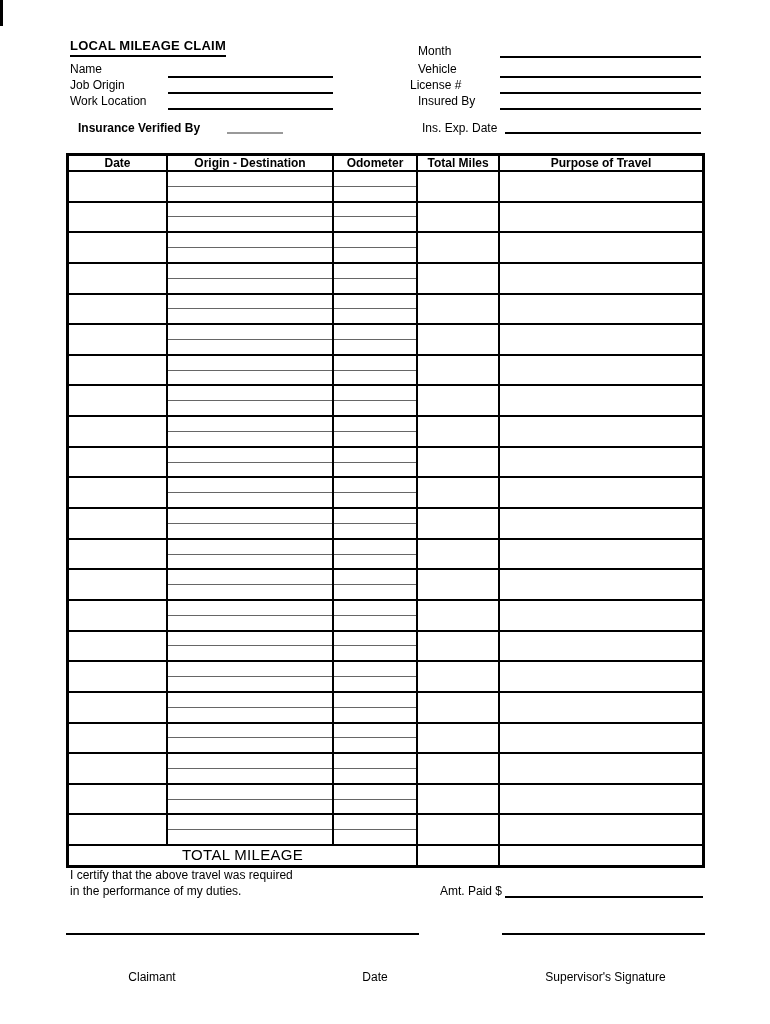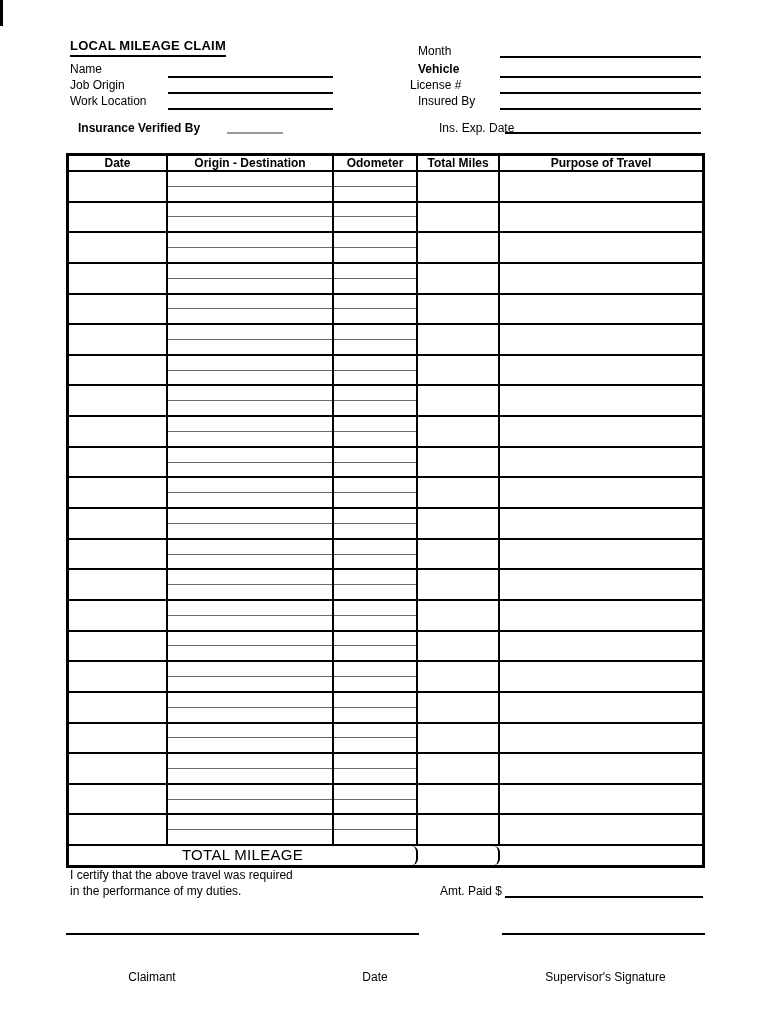--- a/index.html
+++ b/index.html
@@ -54,21 +54,21 @@
   }
   .cell { border-right:2px solid #000; }
   .cell.last { border-right:none; }
   .cell.split { display:flex; flex-direction:column; }
   .cell.split .sub { flex:1; }
   .cell.split .sub.top { border-bottom:1px solid #666; }
   .tfoot {
     flex:none; height:19px;
     display:grid; grid-template-columns:349px 82px 1fr;
   }
-  .fcell { border-right:2px solid #000;border-radius:6px; }
+  .fcell { border-right:2px solid #000; }
   .fcell.last { border-right:none; }
   .fcell.total-label {
     font-size:15px; line-height:18px; text-align:center;
     letter-spacing:0.3px; white-space:nowrap; overflow:hidden;
   }
 
   .sig-label { position:absolute; font-size:12px; line-height:14px; text-align:center;margin-top:32px; }
 </style>
 </head>
 <body>
@@ -87,30 +87,30 @@
 
   <div class="lbl" style="left:70px; top:94px;text-align:center;">Work Location</div>
   <div class="fill-line" style="left:168px; top:108px; width:165px;"></div>
 
   <div class="lbl bold" style="left:70px; top:121px;padding-left:8px;">Insurance Verified By</div>
   <div class="fill-line gray" style="left:227px; top:132px; width:56px;"></div>
 
   <div class="lbl" style="left:418px; top:44px;">Month</div>
   <div class="fill-line" style="left:500px; top:56px; width:201px;"></div>
 
-  <div class="lbl" style="left:418px; top:62px;font-weight:bold;">Vehicle</div>
+  <div class="lbl" style="left:418px; top:62px;">Vehicle</div>
   <div class="fill-line" style="left:500px; top:76px; width:201px;"></div>
 
   <div class="lbl" style="left:410px; top:78px;">License #</div>
   <div class="fill-line" style="left:500px; top:92px; width:201px;"></div>
 
   <div class="lbl" style="left:418px; top:94px;">Insured By</div>
   <div class="fill-line" style="left:500px; top:108px; width:201px;"></div>
 
-  <div class="lbl" style="left:439px; top:121px;">Ins. Exp. Date</div>
+  <div class="lbl" style="left:422px; top:121px;">Ins. Exp. Date</div>
   <div class="fill-line" style="left:505px; top:132px; width:196px;"></div>
 
   <div class="mtable">
     <div class="thead">
       <div class="hcell">Date</div>
       <div class="hcell">Origin - Destination</div>
       <div class="hcell">Odometer</div>
       <div class="hcell">Total Miles</div>
       <div class="hcell last">Purpose of Travel</div>
     </div>

